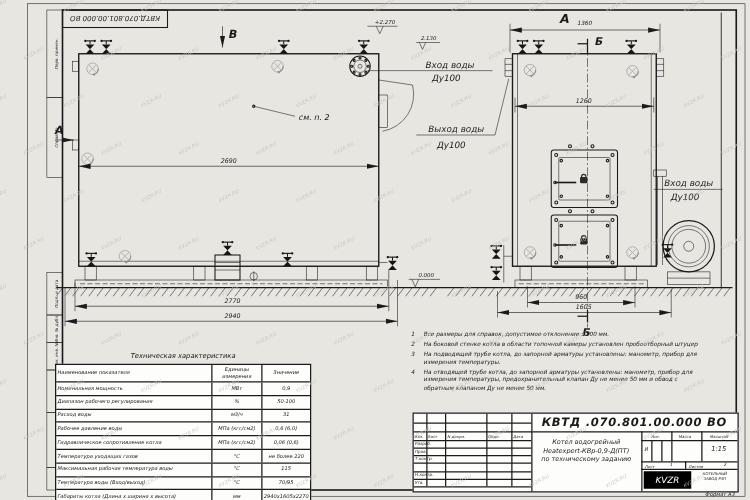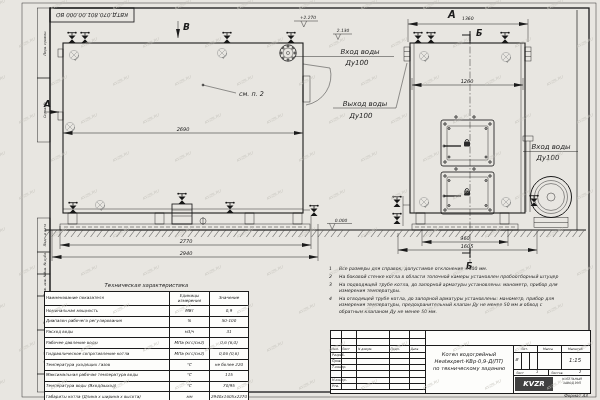--- a/index.html
+++ b/index.html
@@ -33,22 +33,22 @@
   
   #tblk{left:330px;top:330px;width:259px;height:62px;border:1.2px solid #1b1b1b;background:#fdfdfb;z-index:4;}
   #tblk .cell,#tblk span{position:absolute;}
   .vln{position:absolute;width:0.5px;background:#1b1b1b;}
   .hln{position:absolute;height:0.5px;background:#1b1b1b;}
   .lab3{font-size:3.1px;}
   .lab32{font-size:3.3px;}
   #tb-doc{left:94px;top:0;width:165px;height:14px;display:flex;align-items:center;justify-content:center;
           font-size:9.2px;font-weight:bold;letter-spacing:0.6px;white-space:nowrap;}
   #tb-name{left:94px;top:14px;width:88px;height:48px;text-align:center;font-size:5.2px;line-height:1.3;padding-top:6px;box-sizing:border-box;}
-  #tb-logo{left:184px;top:46px;width:38px;height:14px;background:#404040;color:#fff;display:flex;
-           align-items:center;justify-content:center;font-weight:bold;font-size:7px;font-style:italic;}
+  #tb-logo{left:184px;top:46px;width:38px;height:14px;background:#000000;color:#fff;display:flex;
+           align-items:center;justify-content:center;font-weight:normal;font-size:7px;font-style:italic;}
   #tb-comp{left:224px;top:47px;width:34px;font-size:3px;line-height:1.3;text-align:center;}
   #fmt{left:500px;top:392.5px;width:88px;text-align:right;font-size:4.2px;z-index:4;}
 </style>
 </head>
 <body>
 
 <div id="root">
 
 <svg id="draw" width="600" height="400" viewBox="0 0 600 400">
   <defs>
@@ -500,20 +500,21 @@
   <span class="lab3" style="left:27px;top:15.5px;">N докум.</span>
   <span class="lab3" style="left:59.5px;top:15.5px;">Подп.</span>
   <span class="lab3" style="left:79.5px;top:15.5px;">Дата</span>
 
   <span class="lab32" style="left:1px;top:22px;">Разраб.</span>
   <span class="lab32" style="left:1px;top:28px;">Пров.</span>
   <span class="lab32" style="left:1px;top:34px;">Т.контр.</span>
   <span class="lab32" style="left:1px;top:47px;">Н.контр.</span>
   <span class="lab32" style="left:1px;top:53px;">Утв.</span>
 
+  <div class="cell" id="tb-doc">КВТД .070.801.00.000  ВО</div>
   <div class="cell" id="tb-name">
     <div>Котел водогрейный</div>
     <div>Heatexpert-КВр-0,9-Д(ПТ)</div>
     <div>по техническому заданию</div>
   </div>
 
   <span class="lab3" style="left:190px;top:15.5px;">Лит.</span>
   <span class="lab3" style="left:212px;top:15.5px;">Масса</span>
   <span class="lab3" style="left:237px;top:15.5px;">Масштаб</span>
   <span style="left:184.5px;top:26px;font-size:4px;">И</span>

